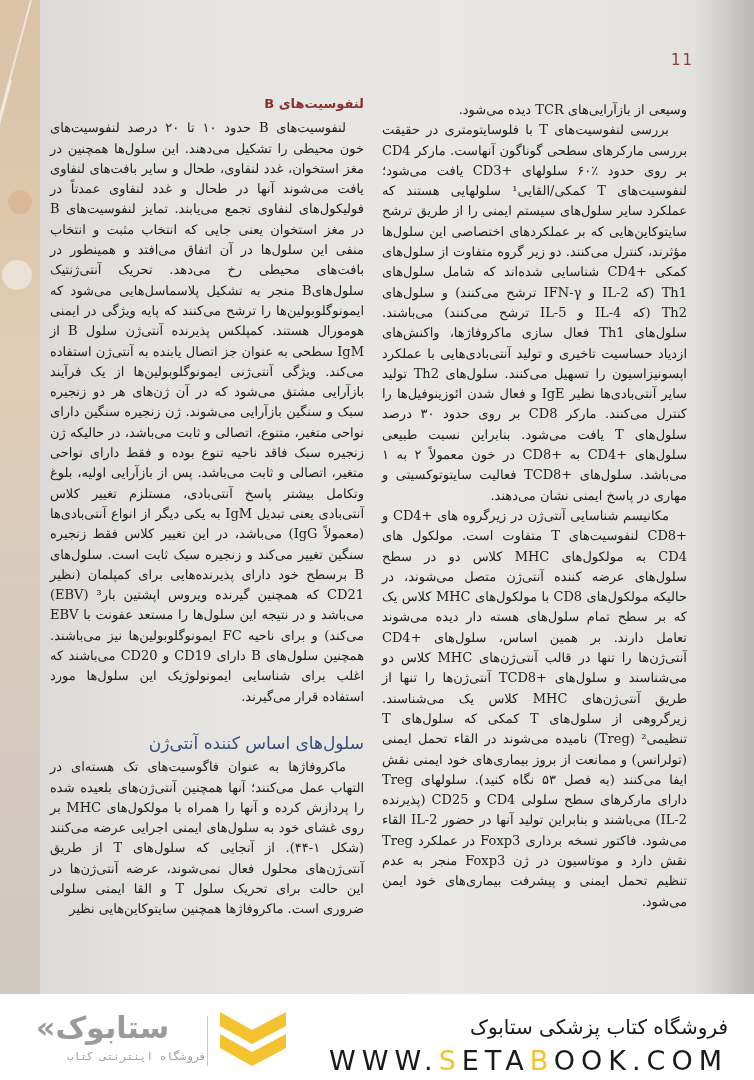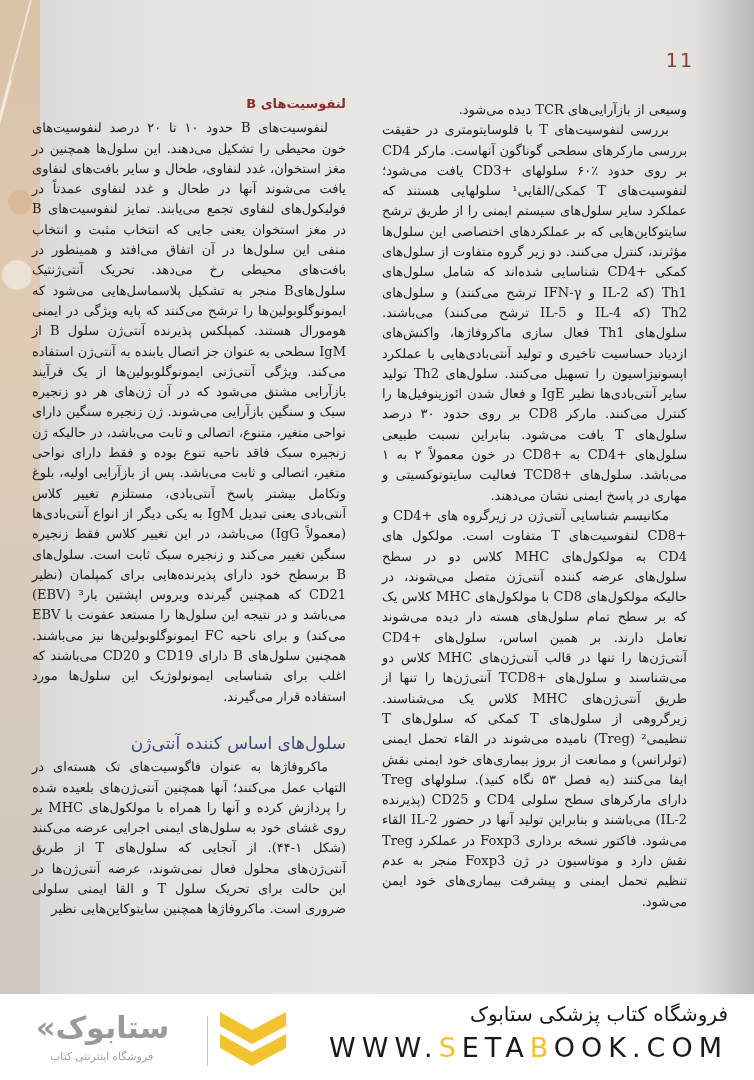--- a/index.html
+++ b/index.html
@@ -26,28 +26,28 @@
       background: rgba(215,175,135,0.6);
     }
     .running-header {
       position: absolute; top: 48px; left: 40px; right: 60px; height: 24px;
       direction: rtl; display: flex; align-items: center; justify-content: space-between;
     }
     .running-header .title {
       font-size: 14px; color: #2a2a2a;
     }
     .running-header .pageno {
-      font-size: 19px; color: #8a3e3a; letter-spacing: 2px; font-family: "DejaVu Sans", sans-serif;
+      font-size: 15px; color: #8a3e3a; letter-spacing: 2px; font-family: "DejaVu Sans", sans-serif;
     }
     .col {
       position: absolute; direction: rtl; text-align: justify;
       font-size: 13px; line-height: 20.3px; color: #222;
     }
     .col.right { left: 382px; width: 305px; top: 100px; }
-    .col.left { left: 32px; width: 314px; top: 94px; }
+    .col.left { left: 50px; width: 314px; top: 94px; }
     .col p { margin: 0; text-indent: 0; }
     .col p.indent { text-indent: 18px; }
     .section-title {
       color: #8a2f2f; font-size: 13px; font-weight: bold; margin: 0 0 4px 0;
       font-family: "DejaVu Sans", sans-serif;
     }
     .section-title-2 {
       color: #3c4a7a; font-size: 17px; margin: 26px 0 4px 0;
       font-family: "DejaVu Sans", sans-serif;
     }
@@ -56,27 +56,27 @@
       background: #ffffff;
     }
     .wm-logo {
       position: absolute; left: 36px; top: 16px; width: 175px; height: 62px;
     }
     .wm-logo .brand {
       position: absolute; left: 0; top: 0; font-size: 30px; font-weight: bold;
       color: #9a9a9a; font-family: "DejaVu Sans", sans-serif; letter-spacing: 1px;
     }
     .wm-logo .tag {
-      position: absolute; left: 14px; top: 40px; font-size: 11px; color: #a0a0a0;
-      direction: rtl; font-family: Liberation Serif, serif;
+      position: absolute; left: 31px; top: 40px; font-size: 11px; color: #a0a0a0;
+      direction: rtl; font-family: Liberation Mono, monospace;
     }
     .wm-divider { position: absolute; left: 207px; top: 22px; width: 1px; height: 50px; background: #c8c8c8; }
     .wm-chevron { position: absolute; left: 218px; top: 14px; width: 70px; height: 64px; }
     .wm-text {
-      position: absolute; right: 26px; top: 8px; text-align: right;
+      position: absolute; right: 26px; top: 21px; text-align: right;
       font-family: "DejaVu Sans", sans-serif;
     }
     .wm-text .name { font-size: 20px; color: #1a1a1a; direction: rtl; }
     .wm-text .url { font-size: 27px; color: #1a1a1a; letter-spacing: 6px; margin-top: 6px; }
     .wm-text .url .hl { color: #f2c230; }
   </style>
 </head>
 <body>
 
 <div class="page">

